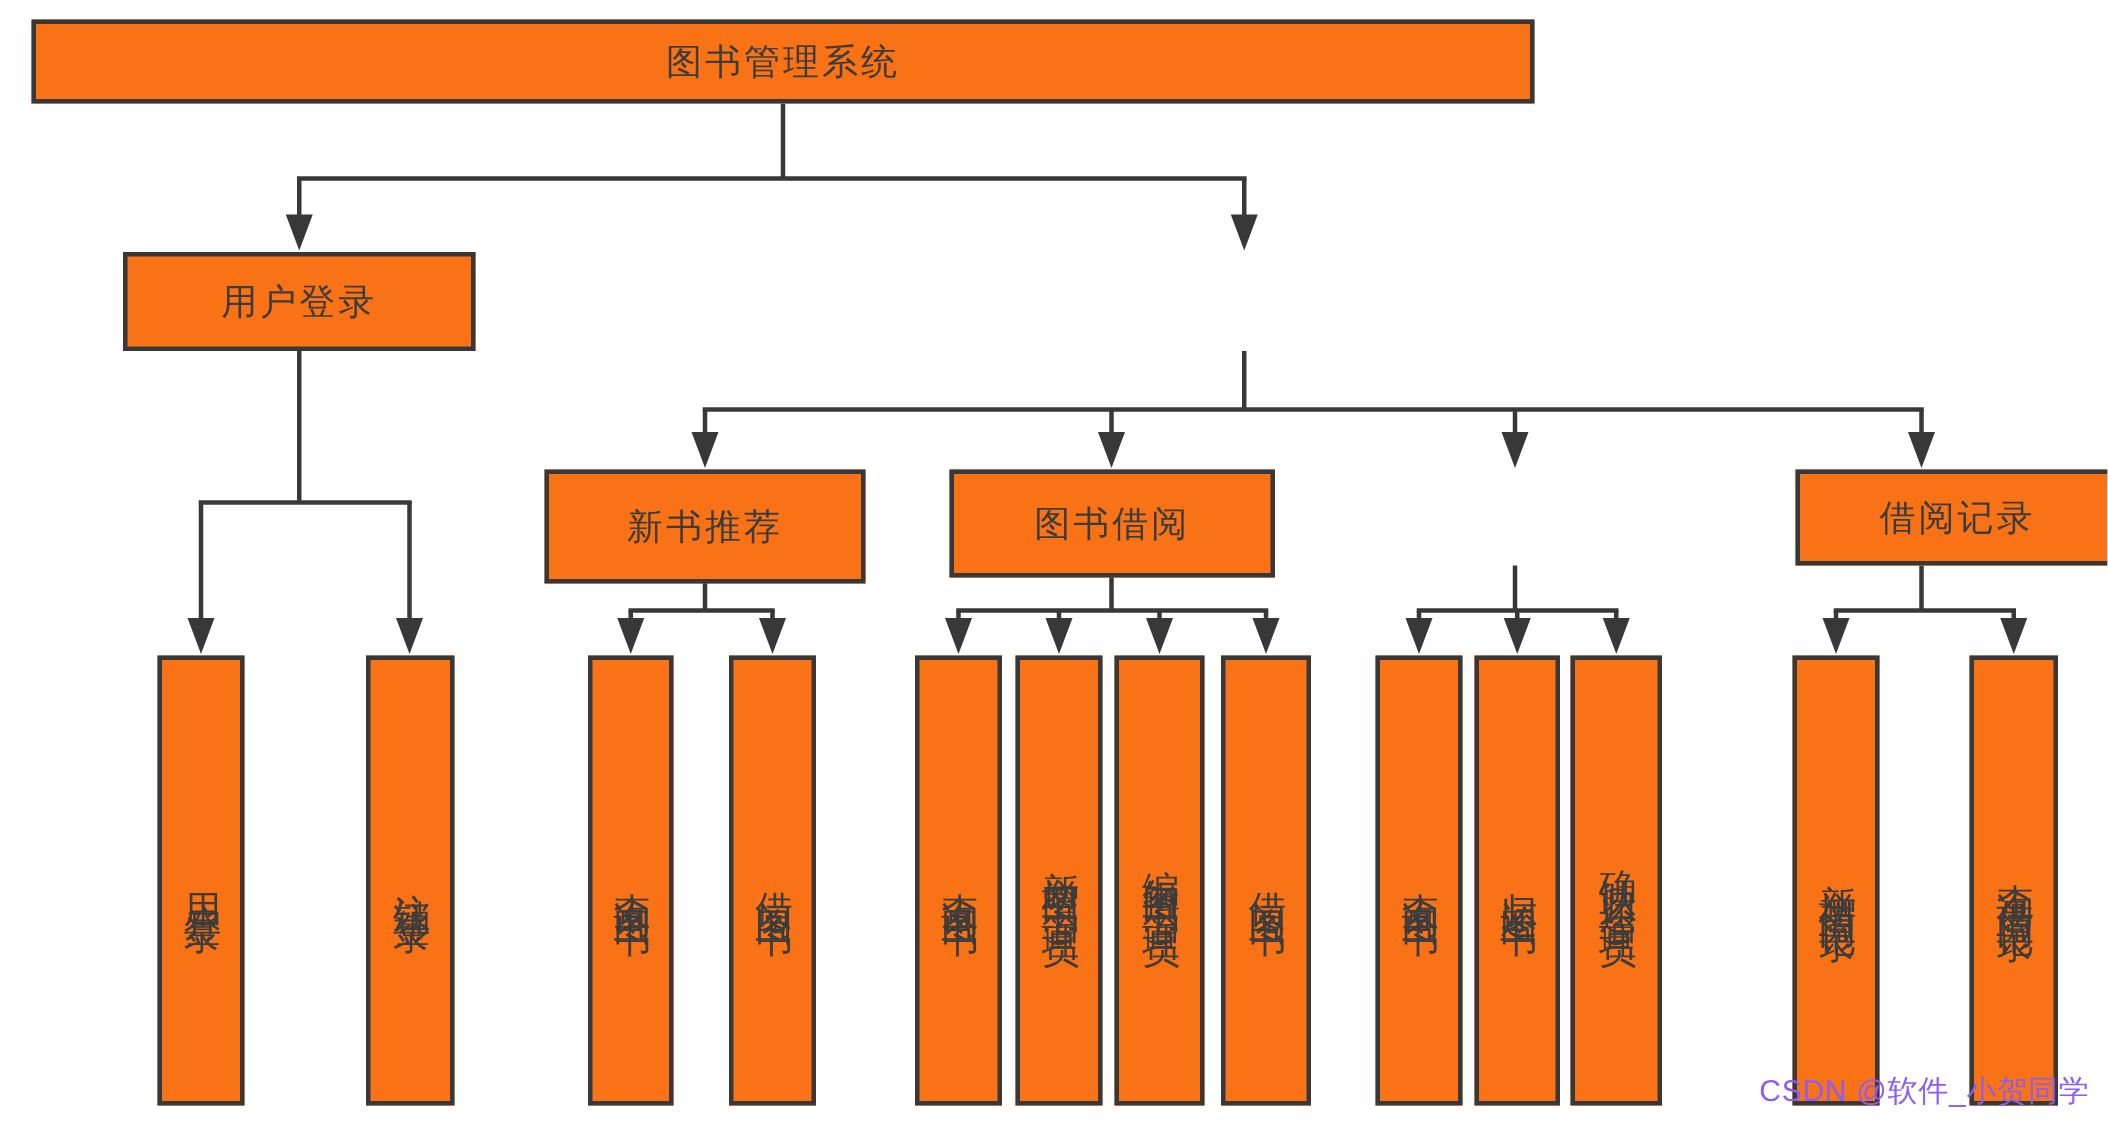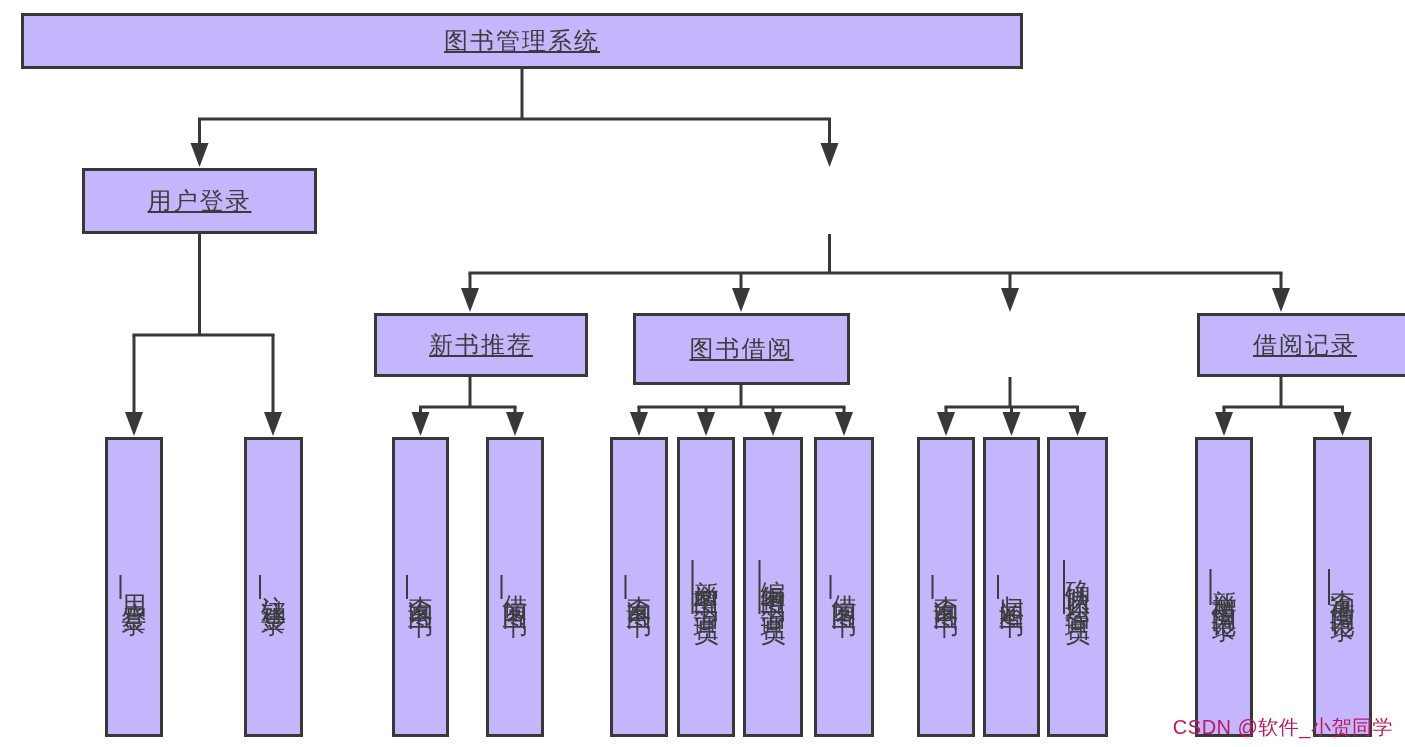--- a/index.html
+++ b/index.html
@@ -21,47 +21,46 @@
     left: 0;
     top: 0;
     width: 1405px;
     height: 747px;
     z-index: 1;
   }
   .node {
     position: absolute;
     box-sizing: border-box;
     border: 3px solid #383838;
-    background: #c4b5fd;
+    background: #f97316;
     display: flex;
     align-items: center;
     justify-content: center;
     z-index: 2;
-    text-decoration: underline;
   }
   .hbox {
     font-size: 24px;
     letter-spacing: 2px;
     white-space: nowrap;
   }
   .vbox {
     top: 437px;
     height: 300px;
     writing-mode: vertical-rl;
     text-orientation: mixed;
     font-size: 25px;
     letter-spacing: 6px;
     line-height: 1;
   }
   .watermark {
     position: absolute;
     right: 12px;
     top: 714px;
     font-size: 20px;
-    color: #be185d;
+    color: #8b5cf6;
     letter-spacing: 0.5px;
     white-space: nowrap;
     z-index: 3;
   }
 </style>
 </head>
 <body>
 
 <div class="stage">
 
@@ -135,21 +134,21 @@
 
       <polygon points="1215,412 1233,412 1224,436"></polygon>
       <polygon points="1333.5,412 1351.5,412 1342.5,436"></polygon>
     </g>
   </svg>
 
   <div class="node hbox" style="left:21px; top:13px; width:1002px; height:56px;">图书管理系统</div>
 
   <div class="node hbox" style="left:82px; top:168px; width:235px; height:66px;">用户登录</div>
 
-  <div class="node hbox" style="left:374px; top:313px; width:214px; height:64px;">新书推荐</div>
+  <div class="node hbox" style="left:363px; top:313px; width:214px; height:76px;">新书推荐</div>
   <div class="node hbox" style="left:633px; top:313px; width:217px; height:72px;">图书借阅</div>
   <div class="node hbox" style="left:1173px; top:313px; width:216px; height:64px;margin-left:24px;">借阅记录</div>
 
   <div class="node vbox" style="left:105px; width:58px;">用户登录</div>
   <div class="node vbox" style="left:244px; width:59px;">注销登录</div>
 
   <div class="node vbox" style="left:392px; width:57px;">查询图书</div>
   <div class="node vbox" style="left:486px; width:58px;">借阅图书</div>
 
   <div class="node vbox" style="left:610px; width:58px;">查询图书</div>

